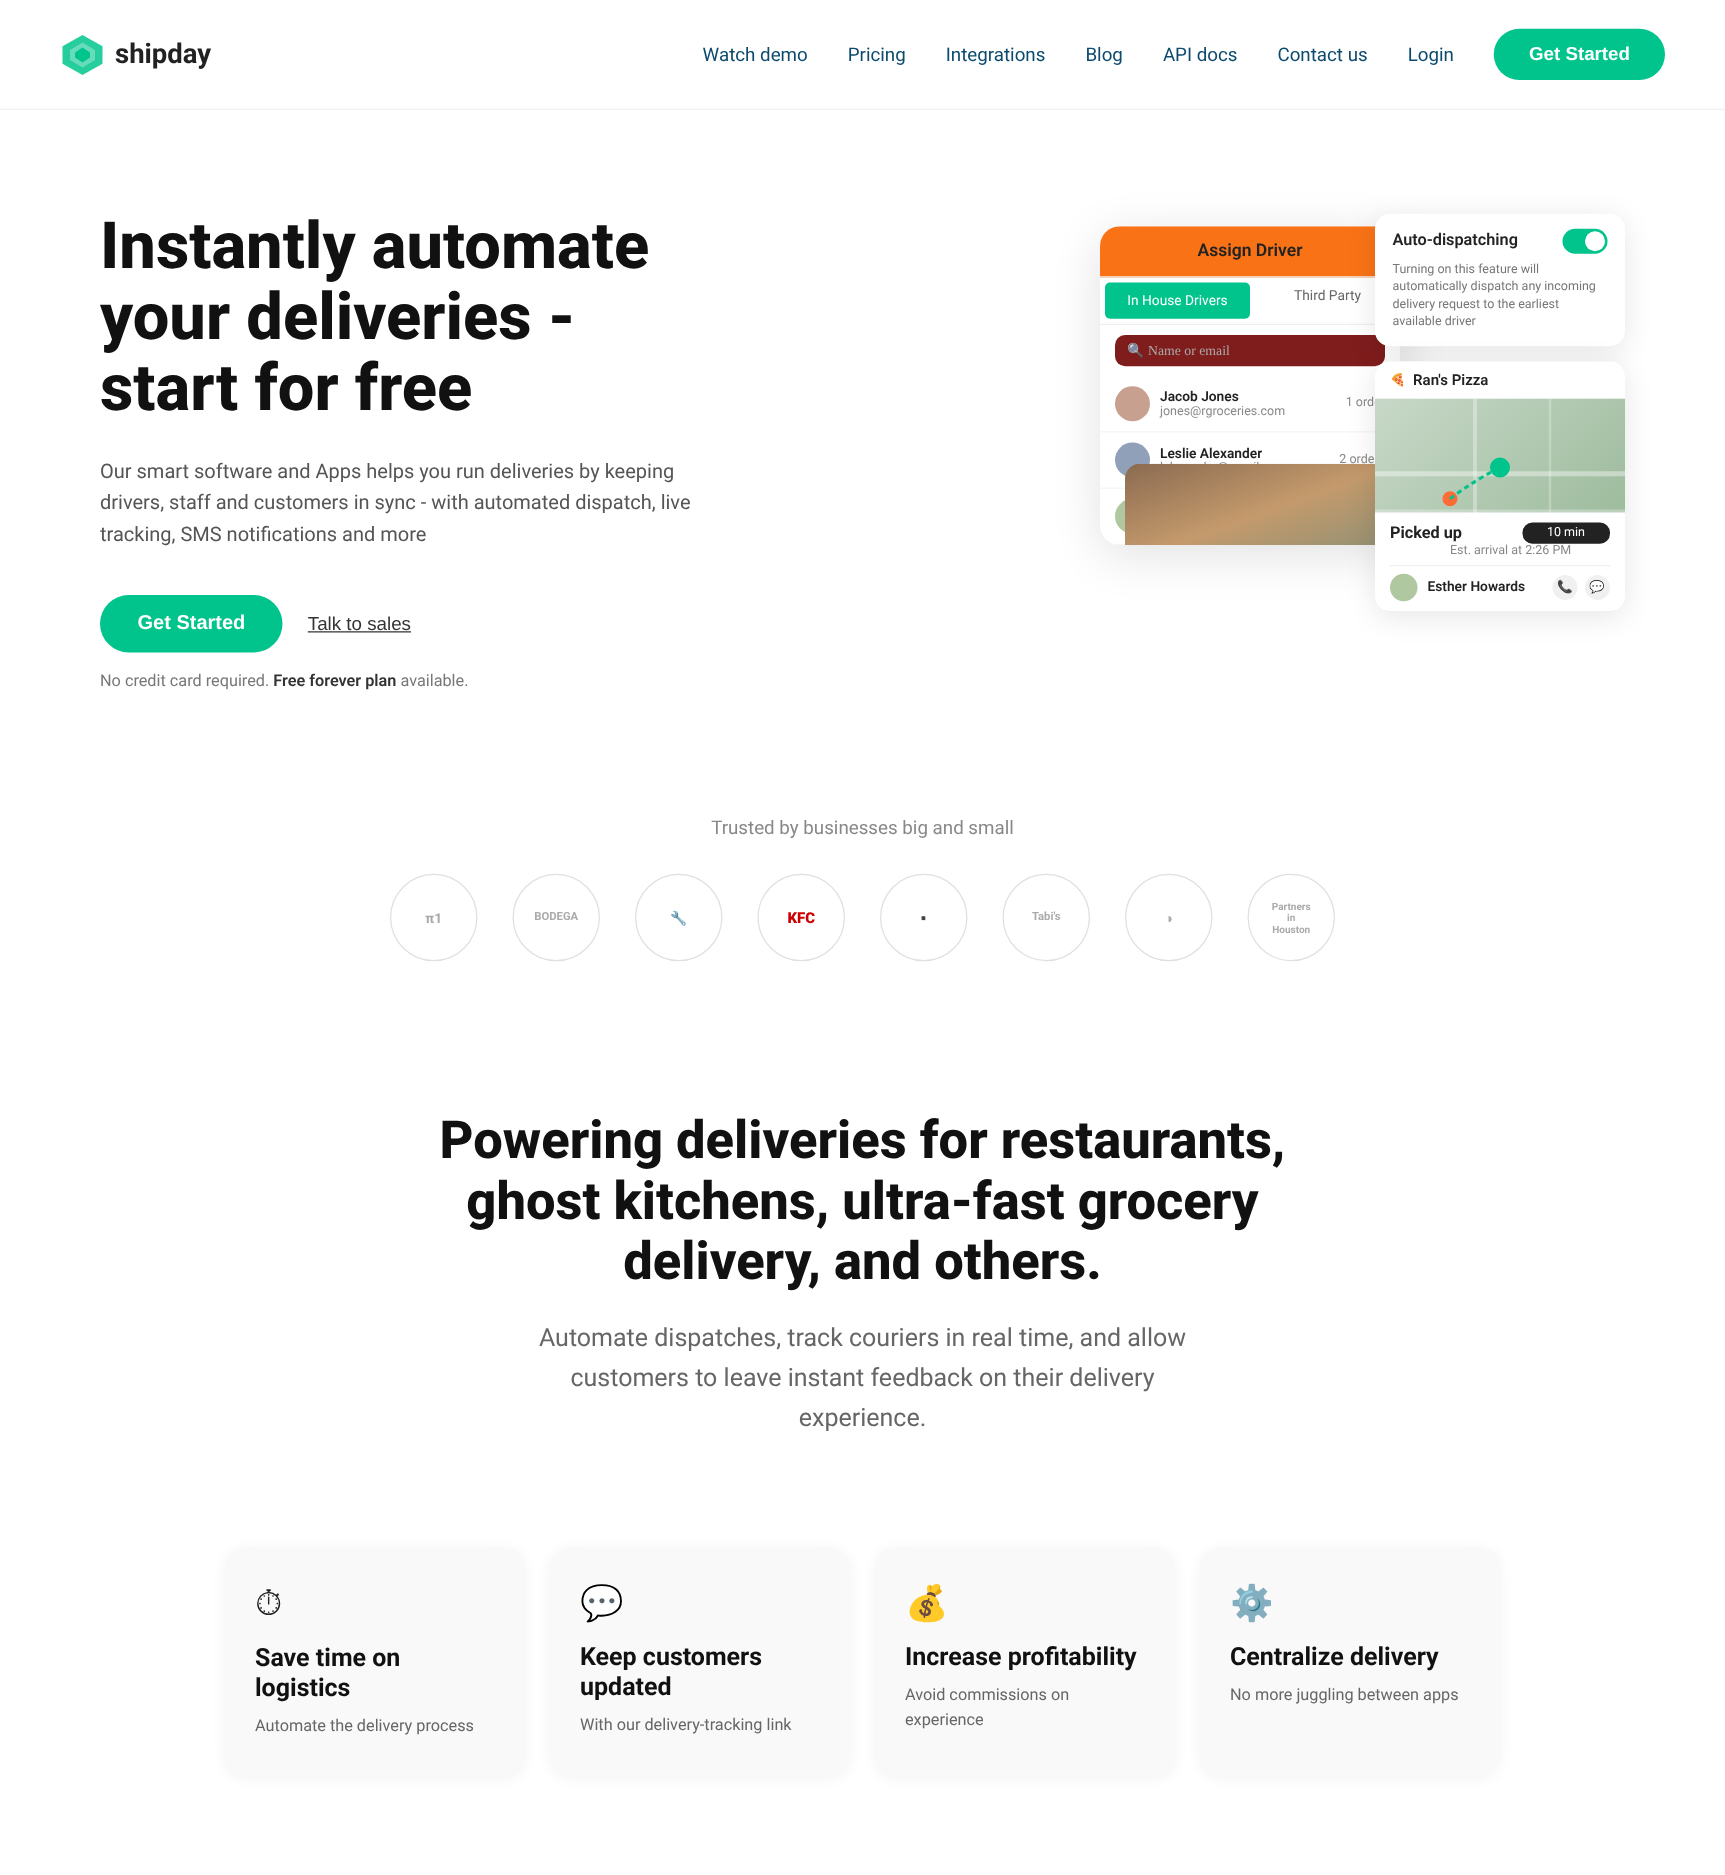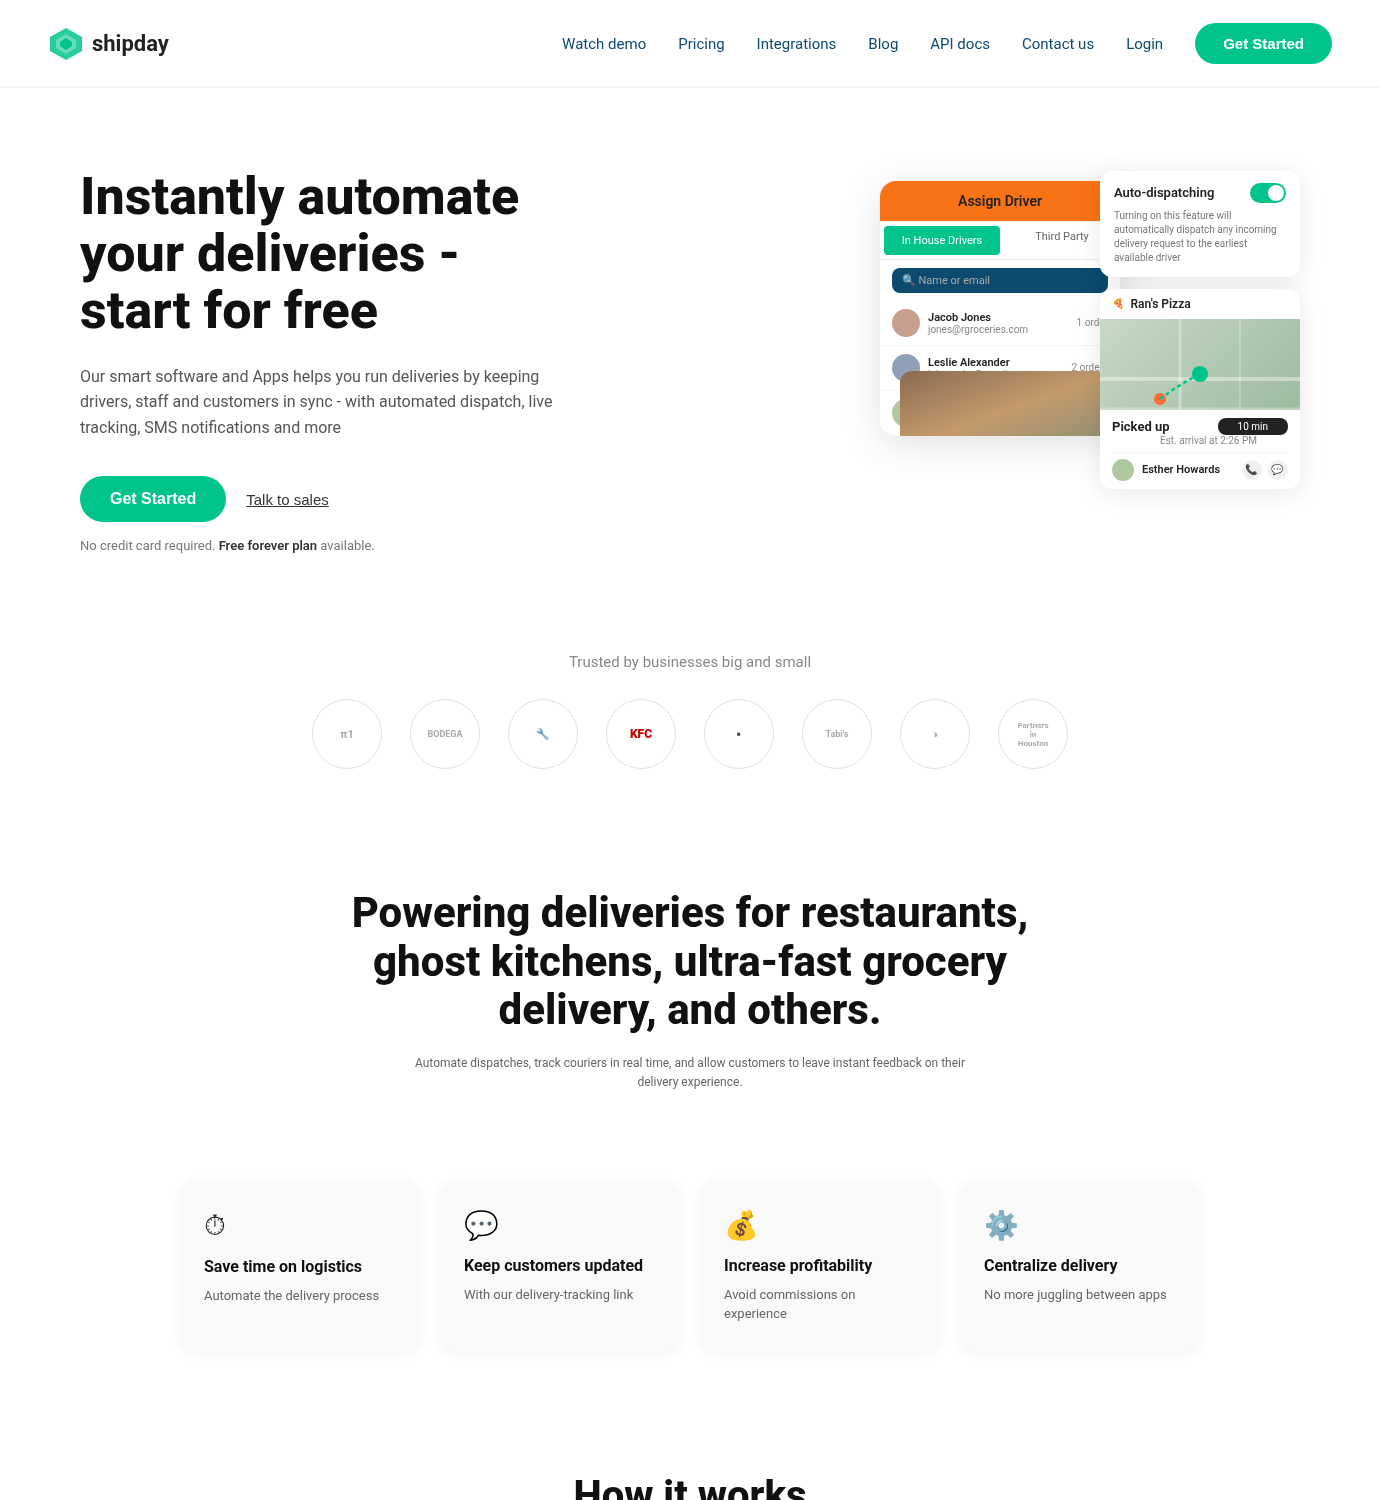--- a/index.html
+++ b/index.html
@@ -41,21 +41,21 @@
     .hero-right { position: relative; width: 420px; height: 380px; flex-shrink: 0; }
     .card-main {
       position: absolute; left: 0; top: 10px;
       background: #fff; border-radius: 16px; box-shadow: 0 8px 40px rgba(0,0,0,0.12);
       width: 240px; overflow: hidden;
     }
     .card-header { background: #f97316; padding: 12px 16px; text-align: center; font-size: 14px; font-weight: 600; border-bottom: 1px solid #eee; }
     .card-tabs { display: flex; border-bottom: 1px solid #eee; }
     .card-tab { flex: 1; padding: 8px; text-align: center; font-size: 11px; color: #666; }
     .card-tab.active { background: #00c48c; color: #fff; border-radius: 4px; margin: 4px; }
-    .card-search { margin: 8px 12px; background: #0c4a6e; border-radius: 8px; padding: 6px 10px; font-size: 11px; color: #aaa; }
+    .card-search { margin: 8px 12px; background: #7f1d1d; border-radius: 8px; padding: 6px 10px; font-size: 11px; color: #aaa; font-family: Liberation Serif, serif; }
     .card-driver { display: flex; align-items: center; gap: 8px; padding: 8px 12px; border-bottom: 1px solid #f5f5f5; }
     .driver-avatar { width: 28px; height: 28px; border-radius: 50%; background: #ddd; flex-shrink: 0; }
     .driver-info { flex: 1; }
     .driver-name { font-size: 11px; font-weight: 600; color: #222; }
     .driver-email { font-size: 10px; color: #888; }
     .driver-orders { font-size: 10px; color: #888; white-space: nowrap; }
     .card-photo {
       position: absolute; left: 20px; top: 190px;
       width: 210px; height: 120px; border-radius: 12px; overflow: hidden;
       background: linear-gradient(135deg, #555 0%, #888 100%);
@@ -106,30 +106,30 @@
     .logos { display: flex; align-items: center; justify-content: center; gap: 28px; flex-wrap: wrap; }
     .logo-item {
       width: 70px; height: 70px; border-radius: 50%; border: 1px solid #e0e0e0;
       display: flex; align-items: center; justify-content: center;
       font-size: 11px; font-weight: 700; color: #aaa; text-align: center; padding: 6px;
     }
 
     
     .powering { text-align: center; padding: 60px 80px 40px; background: #fff; }
     .powering-title { font-size: 42px; font-weight: 800; color: #111; line-height: 1.15; margin-bottom: 20px; max-width: 700px; margin-left: auto; margin-right: auto; }
-    .powering-sub { font-size: 12px; color: #666; line-height: 1.6; max-width: 560px; margin: 0 auto 48px; }
+    .powering-sub { font-size: 20px; color: #666; line-height: 1.6; max-width: 560px; margin: 0 auto 48px; }
 
     
     .feature-cards { display: flex; gap: 20px; max-width: 1100px; margin: 0 auto; padding: 0 40px 60px; }
     .feature-card {
       flex: 1; background: #f9f9f9; border-radius: 16px; padding: 28px 24px;
       box-shadow: 0 2px 12px rgba(0,0,0,0.05);
     }
     .feature-icon { font-size: 28px; margin-bottom: 14px; }
-    .feature-title { font-size: 16px; font-weight: 700; color: #111; margin-bottom: 10px; }
+    .feature-title { font-size: 20px; font-weight: 700; color: #111; margin-bottom: 10px; }
     .feature-desc { font-size: 13px; color: #666; line-height: 1.5; }
 
     
     .how-section { text-align: center; padding: 60px 80px 40px; }
     .how-title { font-size: 40px; font-weight: 800; color: #111; margin-bottom: 40px; }
 
     
     @media (max-width: 900px) {
       .hero { flex-direction: column; }
       .hero-right { width: 100%; }

